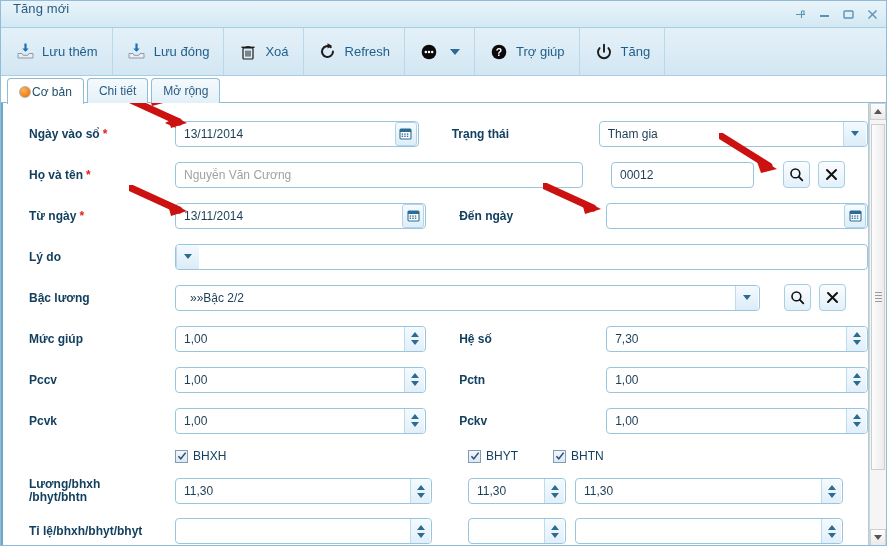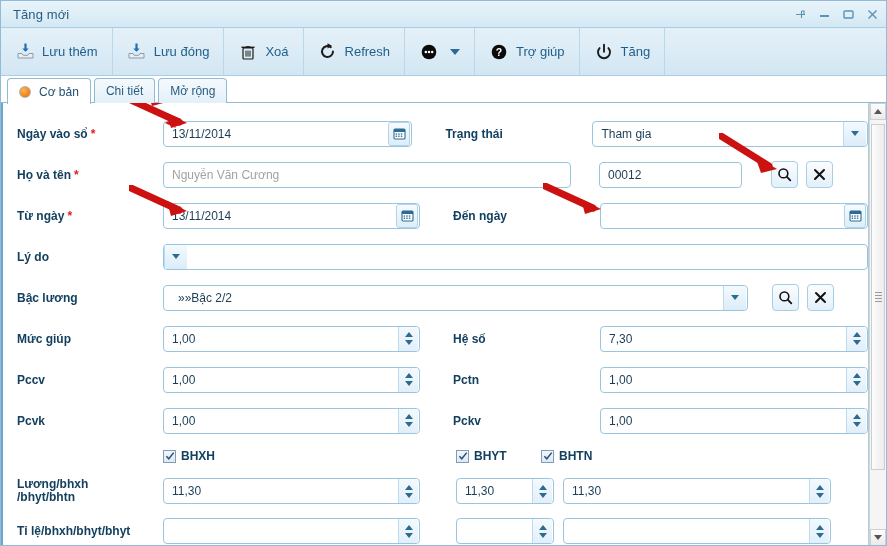--- a/index.html
+++ b/index.html
@@ -19,21 +19,21 @@
     border: 1px solid #8fbcd9;
     overflow: hidden;
   }
 
   
   .titlebar {
     position: relative;
     height: 27px;
     background: linear-gradient(to bottom, #e9f3f9 0%, #ddeef7 55%, #d3e8f4 100%);
     border-bottom: 1px solid #a9cde3;
-    display: flex; align-items: center;
+    display: flex; align-items: flex-start;
   }
   .title-text {
     padding-left: 12px;
     font-size: 13px;
     color: #2b5c80;
     letter-spacing: .1px;
   }
   .win-btns {
     position: absolute; right: 6px; top: 0; height: 27px;
     display: flex; align-items: center; gap: 9px;
@@ -76,21 +76,21 @@
     display: flex; align-items: flex-end;
     padding-left: 6px;
   }
   .tabstrip::after {
     content: ""; position: absolute; left: 0; right: 0; bottom: 0;
     height: 1px; background: #8fbcd9;
   }
   .tab {
     position: relative; z-index: 2;
     height: 25px;
-    display: flex; align-items: center; gap: 8px;
+    display: flex; align-items: center; gap: 1px;
     padding: 0 11px;
     margin-right: 3px;
     border: 1px solid #8fbcd9;
     border-bottom: none;
     border-radius: 4px 4px 0 0;
     background: linear-gradient(to bottom, #f4fafd 0%, #e3f0f8 100%);
     color: #2b5c80;
     font-size: 12px;
     cursor: pointer;
     white-space: nowrap;
@@ -115,21 +115,21 @@
     display: flex;
     background: #ffffff;
   }
   .form-area {
     position: relative;
     flex: 1;
     border-left: 2px solid #6aa7c9;
     border-right: 1px solid #a9cde3;
     border-bottom: 1px solid #a9cde3;
     overflow: hidden;
-    padding: 10px 0 0 0;
+    padding: 10px 0 0 12px;
   }
   .row {
     display: flex; align-items: center;
     height: 41px;
     padding-left: 14px;
   }
   .lbl {
     font-weight: bold;
     font-size: 12px;
     color: #13405f;
@@ -205,21 +205,21 @@
   .chk {
     display: flex; align-items: center; gap: 5px; cursor: pointer;
   }
   .chk-box {
     width: 13px; height: 13px;
     border: 1px solid #7f9db9;
     background: linear-gradient(to bottom, #f2f6fa, #dfe8f0);
     display: flex; align-items: center; justify-content: center;
     flex: 0 0 auto;
   }
-  .chk-lbl { font-size: 12px; font-weight: bold; color: #13405f; }
+  .chk-lbl { font-size: 12px; font-weight: normal; color: #13405f; }
 
   
   .arrow { position: absolute; pointer-events: none; }
 
   
   .vscroll {
     width: 17px;
     background: #f0f0f0;
     border-left: 1px solid #d4d4d4;
     display: flex; flex-direction: column;

